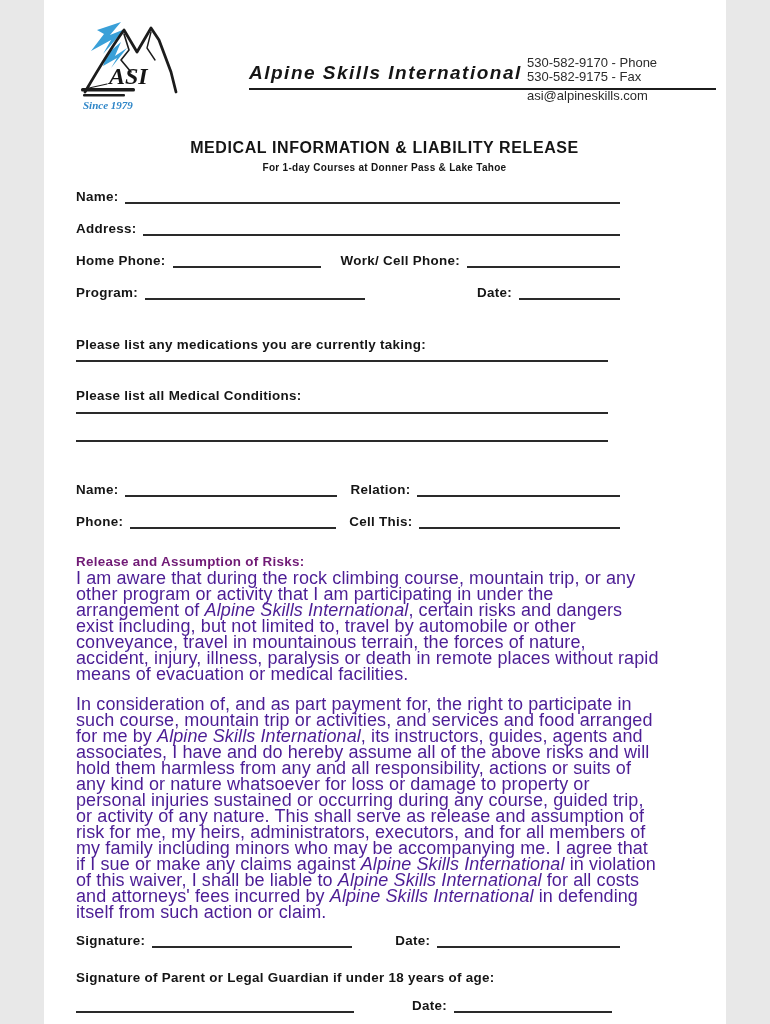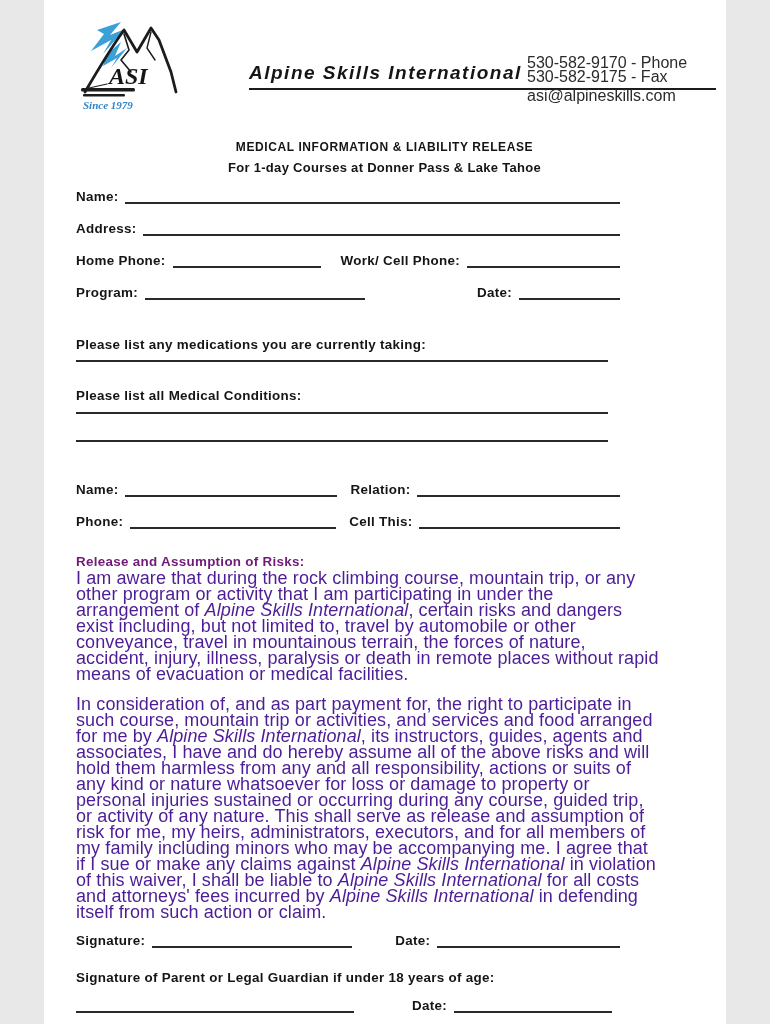--- a/index.html
+++ b/index.html
@@ -14,26 +14,26 @@
   .logo { position:absolute; left:33px; top:20px; width:152px; height:92px; }
   .brand {
     position:absolute; left:205px; top:62px;
     font-size:19px; font-weight:bold; font-style:italic;
     letter-spacing:1.5px; color:#151515; white-space:nowrap;
   }
   .header-rule {
     position:absolute; left:205px; top:88px; width:467px;
     border-top:2px solid #1c1c1c;
   }
-  .contact { position:absolute; left:483px; top:56px; font-size:16px; line-height:13.5px; color:#2b2b2b; }
+  .contact { position:absolute; left:483px; top:56px; font-size:13px; line-height:13.5px; color:#2b2b2b; }
   .contact .email { margin-top:6px; }
   
   .title-block { width:545px; margin:20px 0 0 68px; text-align:center; }
-  .doc-title { font-size:12px; font-weight:bold; letter-spacing:0.6px; line-height:19px; color:#151515; }
-  .doc-subtitle { font-size:13px; font-weight:bold; letter-spacing:0.3px; line-height:17px; margin-top:2px; color:#151515; }
+  .doc-title { font-size:16px; font-weight:bold; letter-spacing:0.6px; line-height:19px; color:#151515; }
+  .doc-subtitle { font-size:10px; font-weight:bold; letter-spacing:0.3px; line-height:17px; margin-top:2px; color:#151515; }
   
   .content { margin:0 120px 0 32px; }           
   .fieldzone { width:544px; }                   
   .fields { margin-top:6px; }
   .row { display:flex; align-items:flex-end; height:22px; margin-bottom:10px; }
   .lbl { font-size:13.4px; font-weight:bold; letter-spacing:0.3px; white-space:nowrap; color:#151515; padding-right:7px; line-height:15px; }
   .line { border-bottom:2px solid #2a2a2a; height:100%; display:inline-block; }
   .flex1 { flex:1; }
   .sp { display:inline-block; }
   .sec-label { font-size:13.4px; font-weight:bold; letter-spacing:0.3px; line-height:17px; color:#151515; }

